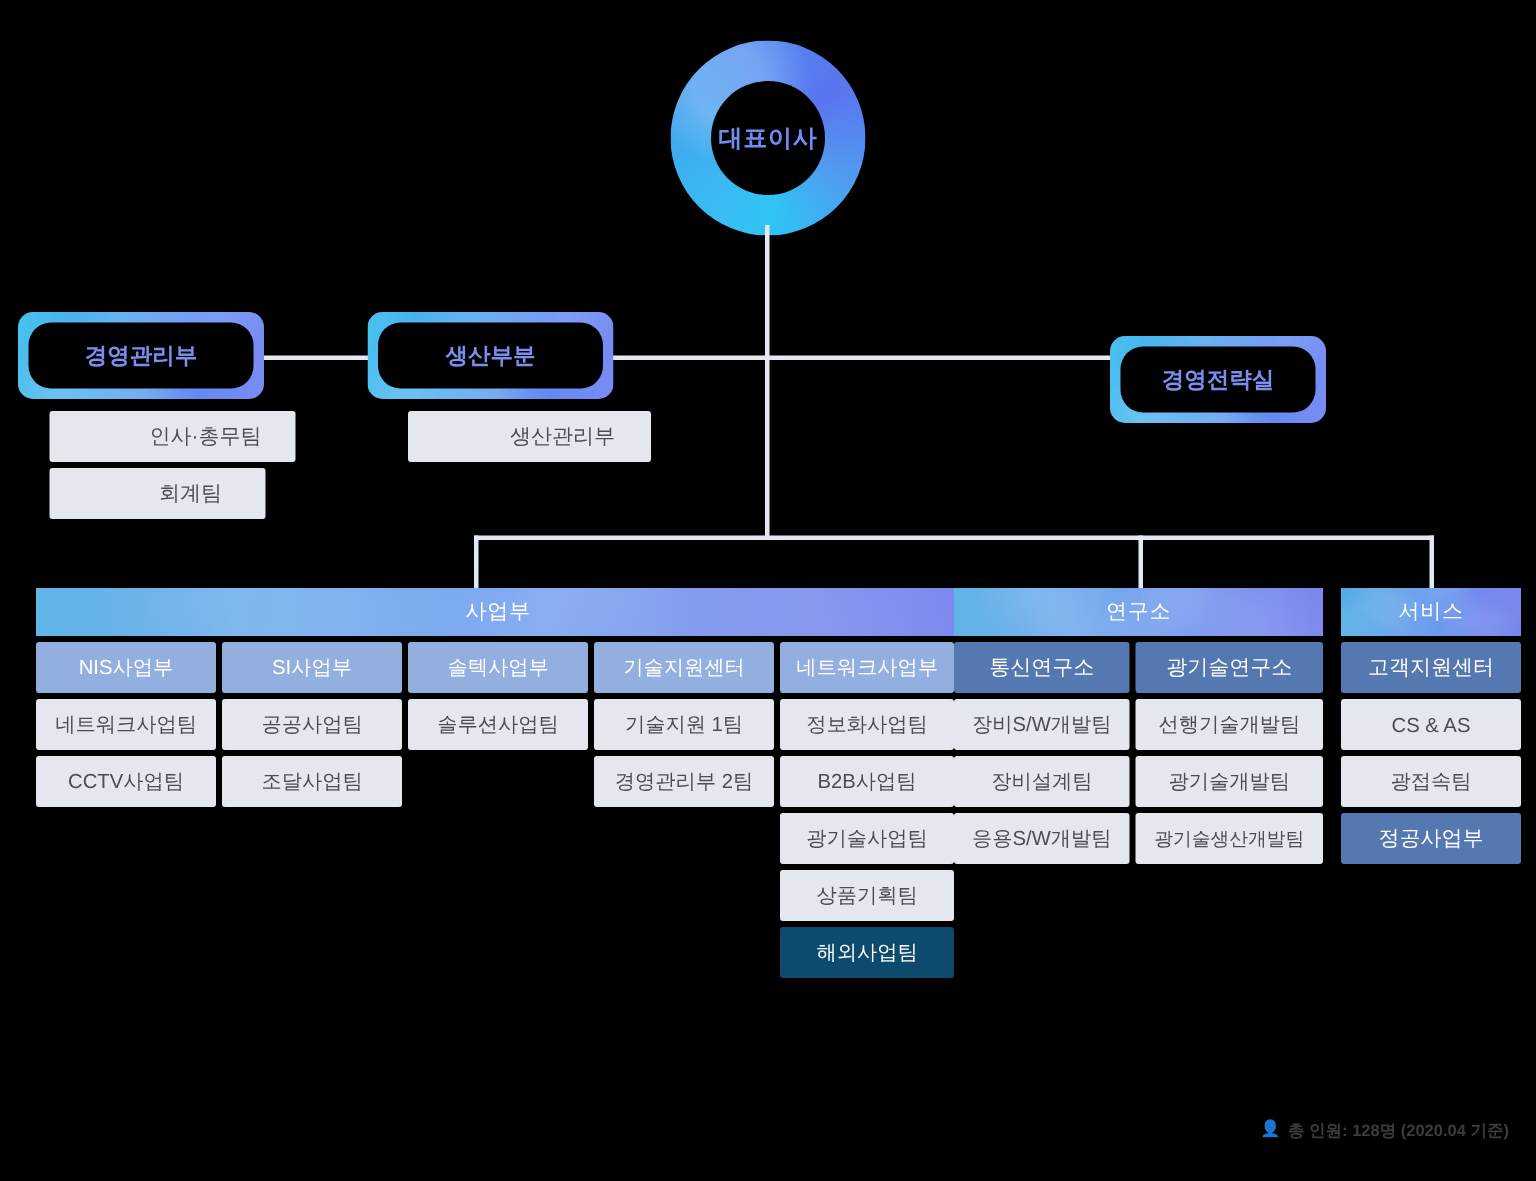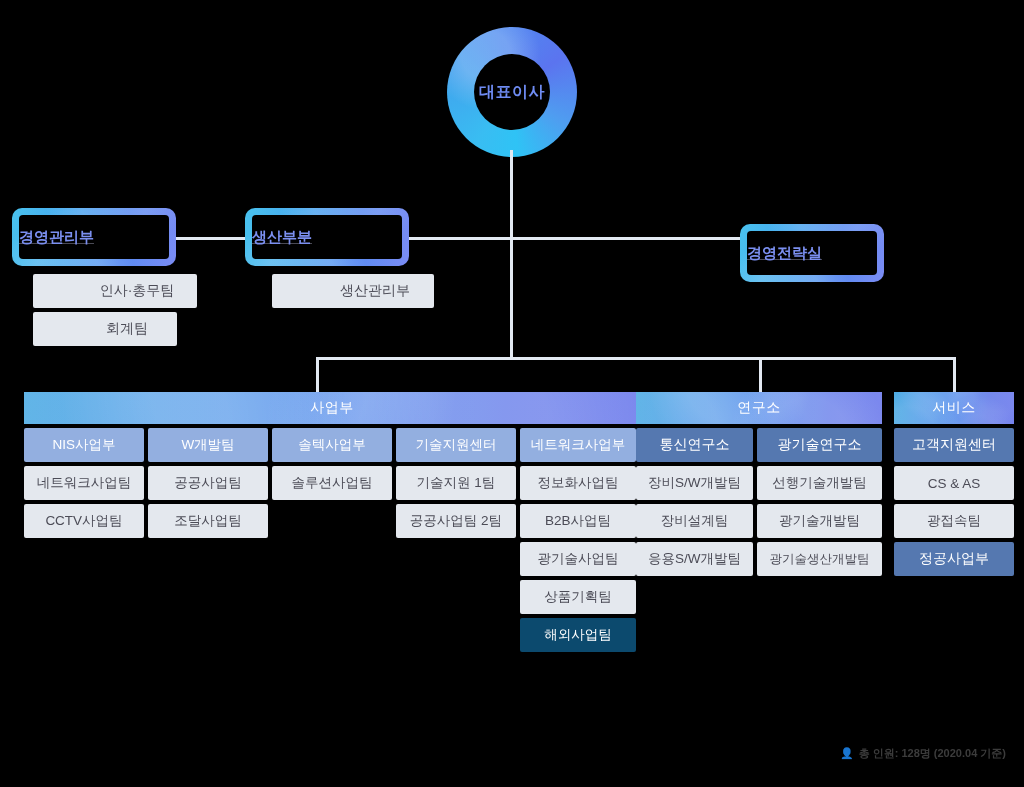--- a/index.html
+++ b/index.html
@@ -35,22 +35,22 @@
   
   .l2box{
     position:absolute;height:58px;border-radius:10px;
     background:
       radial-gradient(circle at 34% 118%, rgba(255,255,255,.20) 0 26%, rgba(255,255,255,0) 52%),
       radial-gradient(circle at 62% -30%, rgba(255,255,255,.16) 0 30%, rgba(255,255,255,0) 56%),
       linear-gradient(100deg,#49c2ee 0%,#47a8ef 34%,#5a8bf1 68%,#7b8cf4 100%);
     padding:7px;box-sizing:border-box;
   }
   .l2inner{
-    width:100%;height:100%;background:#000;border-radius:4px;
-    display:flex;align-items:center;justify-content:flex-start;text-decoration:underline;
+    width:100%;height:100%;background:#000;border-radius:15px;
+    display:flex;align-items:center;justify-content:center;
   }
   .l2label{font-size:15px;font-weight:700;color:#7b8ff0;white-space:nowrap;}
 
   
   .subbox{
     position:absolute;height:34px;background:#e4e8ee;border-radius:2px;
     display:flex;align-items:center;justify-content:center;
     font-size:14px;color:#4c4c57;white-space:nowrap;padding-left:44px;
   }
 
@@ -137,32 +137,32 @@
 
   <div class="panel" style="left:24px;top:392px;width:616px;">
     <div class="panel-head">사업부</div>
     <div class="grid">
       <div class="col" style="width:120px;">
         <div class="cell mid">NIS사업부</div>
         <div class="cell plain">네트워크사업팀</div>
         <div class="cell plain">CCTV사업팀</div>
       </div>
       <div class="col" style="width:120px;">
-        <div class="cell mid">W개발팀</div>
+        <div class="cell mid">SI사업부</div>
         <div class="cell plain">공공사업팀</div>
         <div class="cell plain">조달사업팀</div>
       </div>
       <div class="col" style="width:120px;">
         <div class="cell mid">솔텍사업부</div>
         <div class="cell plain">솔루션사업팀</div>
       </div>
       <div class="col" style="width:120px;">
         <div class="cell mid">기술지원센터</div>
         <div class="cell plain">기술지원 1팀</div>
-        <div class="cell plain">공공사업팀 2팀</div>
+        <div class="cell plain">경영관리부 2팀</div>
       </div>
       <div class="col" style="width:116px;">
         <div class="cell mid">네트워크사업부</div>
         <div class="cell plain">정보화사업팀</div>
         <div class="cell plain">B2B사업팀</div>
         <div class="cell plain">광기술사업팀</div>
         <div class="cell plain">상품기획팀</div>
         <div class="cell hl">해외사업팀</div>
       </div>
     </div>

